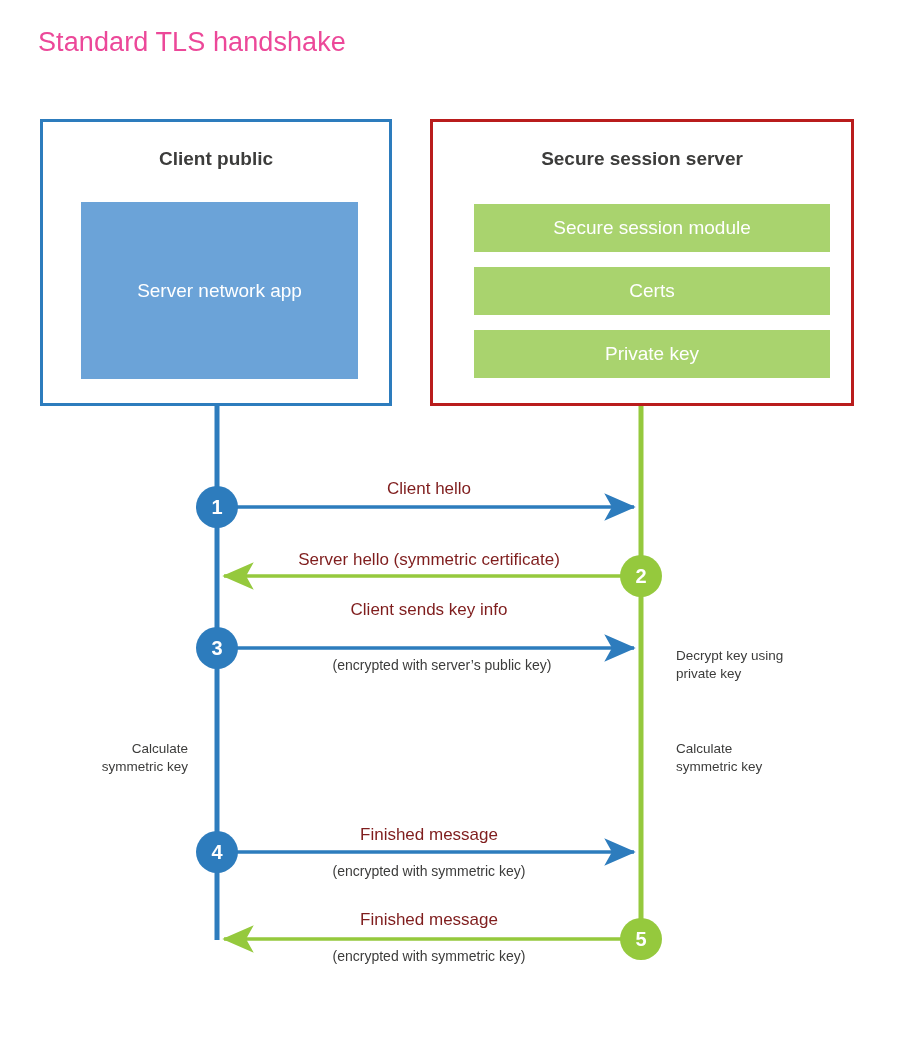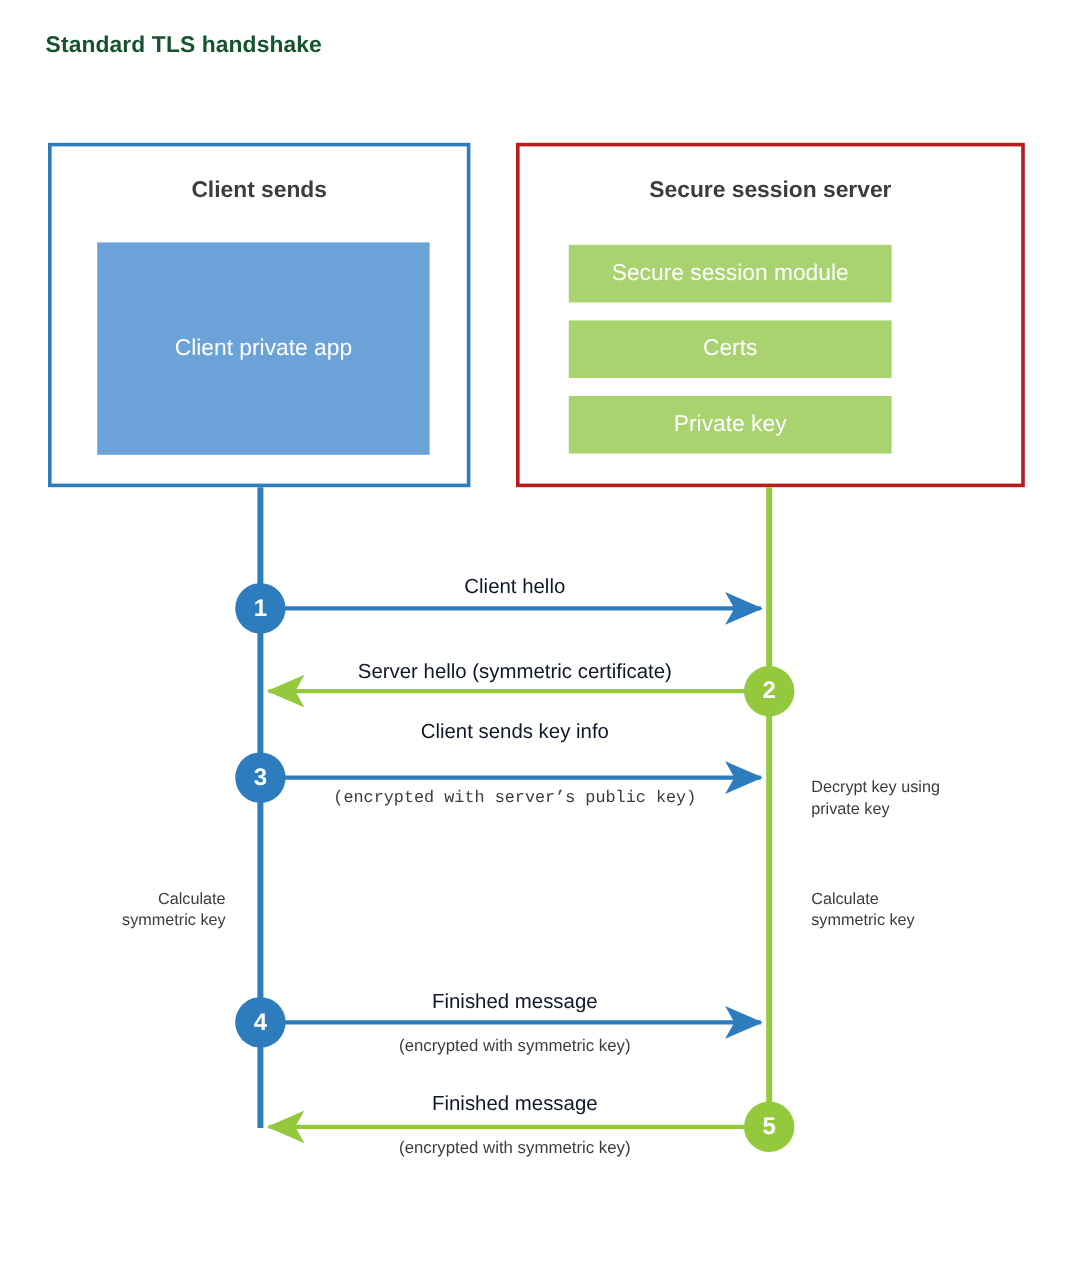--- a/index.html
+++ b/index.html
@@ -19,24 +19,24 @@
     position: relative;
     width: 900px;
     height: 1058px;
   }
 
   
   #page-title {
     position: absolute;
     left: 38px;
     top: 27px;
-    font-size: 19px;
-    font-weight: 700;
+    font-size: 27px;
+    font-weight: 400;
     letter-spacing: 0.1px;
-    color: #14532d;
+    color: #ec4899;
     white-space: nowrap;
   }
 
   
   .entity-box {
     position: absolute;
     background: #ffffff;
     box-sizing: border-box;
   }
   #client-device-box {
@@ -81,21 +81,21 @@
     font-weight: 300;
     line-height: 1.35;
     padding: 0 18px;
     box-sizing: border-box;
   }
 
   
   .server-bar {
     position: absolute;
     left: 41px;
-    width: 269px;
+    width: 356px;
     height: 48px;
     background: #a9d36e;
     color: #ffffff;
     display: flex;
     align-items: center;
     justify-content: center;
     font-size: 19px;
     font-weight: 300;
   }
   #server-bar-0 { top: 82px; }
@@ -127,21 +127,21 @@
   }
   .badge-client { background: #2d7cbd; }
   .badge-server { background: #95c93d; }
 
   
   .msg-label {
     position: absolute;
     text-align: left;
     font-size: 17px;
     font-weight: 300;
-    color: #0f172a;
+    color: #7f1d1d;
     white-space: nowrap;
     transform: translateX(-50%);
   }
   .msg-sublabel {
     position: absolute;
     text-align: center;
     font-size: 14px;
     font-weight: 300;
     color: #3c3c3b;
     white-space: nowrap;
@@ -161,22 +161,22 @@
   .side-note-right { text-align: left; }
 </style>
 </head>
 <body>
 
 <div id="diagram-root">
 
   <div id="page-title">Standard TLS handshake</div>
 
   <div class="entity-box" id="client-device-box">
-    <div class="entity-title">Client sends</div>
-    <div id="client-app-block">Client private app</div>
+    <div class="entity-title">Client public</div>
+    <div id="client-app-block">Server network app</div>
   </div>
 
   <div class="entity-box" id="server-box">
     <div class="entity-title">Secure session server</div>
     <div class="server-bar" id="server-bar-0">Secure session module</div>
     <div class="server-bar" id="server-bar-1">Certs</div>
     <div class="server-bar" id="server-bar-2">Private key</div>
   </div>
 
   <svg id="sequence-svg" viewBox="0 0 900 1058" xmlns="http://www.w3.org/2000/svg">
@@ -208,21 +208,21 @@
   <div class="step-badge badge-server" style="left:620px; top:555px;">2</div>
   <div class="step-badge badge-client" style="left:196px; top:627px;">3</div>
   <div class="step-badge badge-client" style="left:196px; top:831px;">4</div>
   <div class="step-badge badge-server" style="left:620px; top:918px;">5</div>
 
   <div class="msg-label" style="left:429px; top:479px;">Client hello</div>
 
   <div class="msg-label" style="left:429px; top:550px;">Server hello (symmetric certificate)</div>
 
   <div class="msg-label" style="left:429px; top:600px;">Client sends key info</div>
-  <div class="msg-sublabel" style="left:429px; top:657px;font-family:Liberation Mono, monospace;">(encrypted with server’s public key)</div>
+  <div class="msg-sublabel" style="left:442px; top:657px;">(encrypted with server’s public key)</div>
 
   <div class="msg-label" style="left:429px; top:825px;">Finished message</div>
   <div class="msg-sublabel" style="left:429px; top:863px;">(encrypted with symmetric key)</div>
 
   <div class="msg-label" style="left:429px; top:910px;">Finished message</div>
   <div class="msg-sublabel" style="left:429px; top:948px;">(encrypted with symmetric key)</div>
 
   <div class="side-note side-note-right" style="left:676px; top:647px;">Decrypt key using
 private key</div>
 

